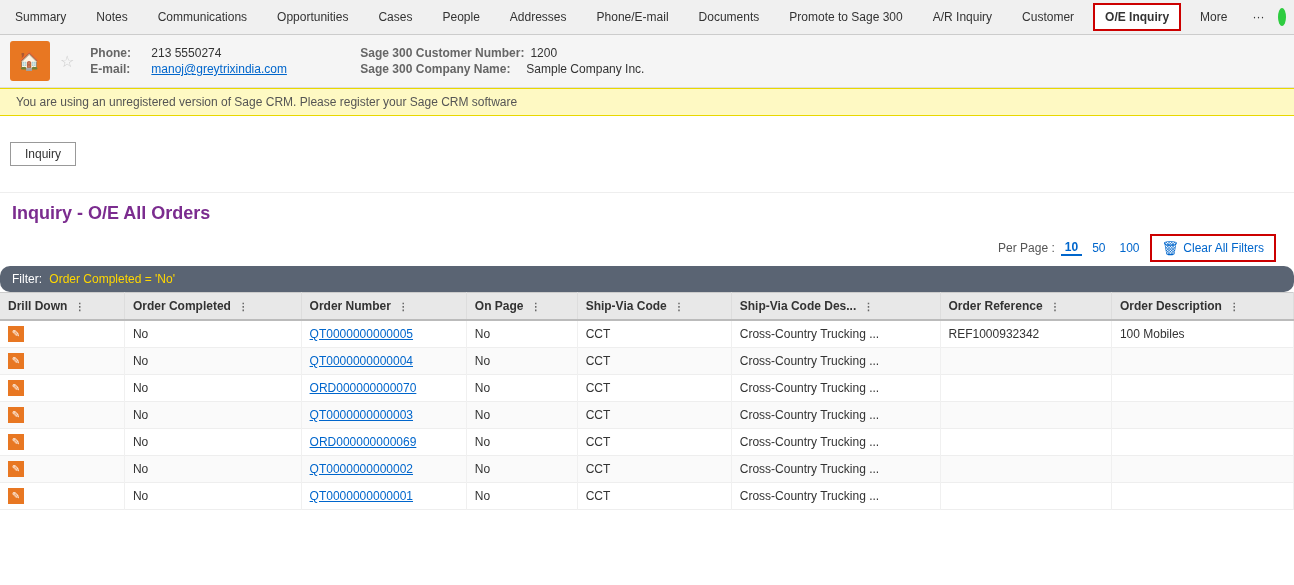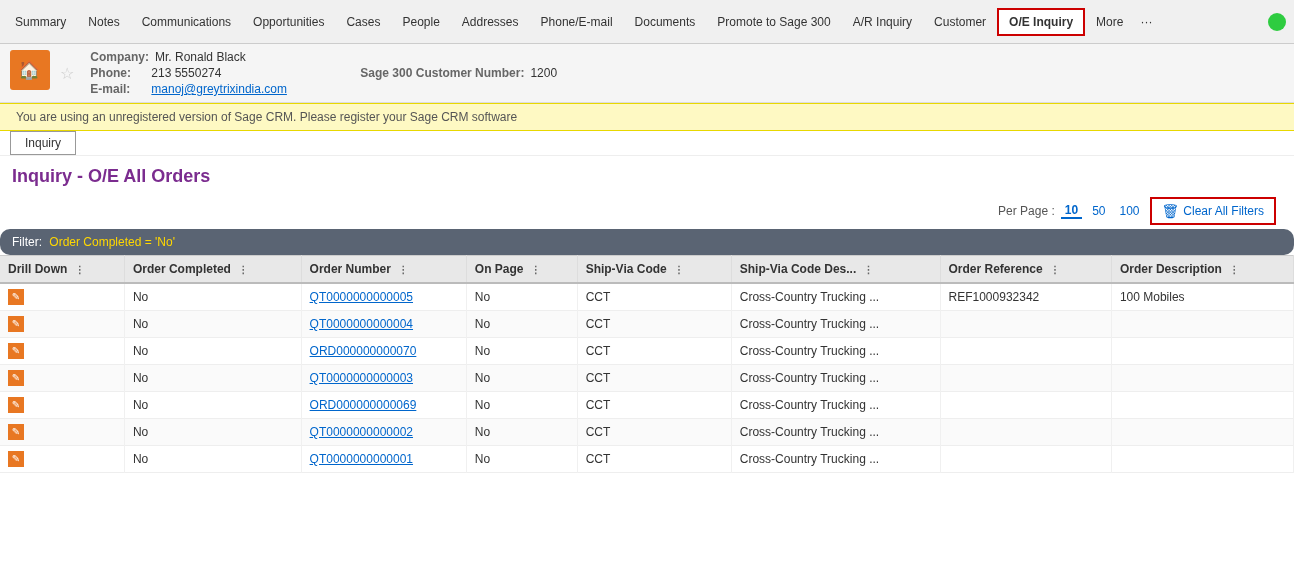--- a/index.html
+++ b/index.html
@@ -4,23 +4,23 @@
   <style>
     * { box-sizing: border-box; margin: 0; padding: 0; }
     body { font-family: Arial, sans-serif; font-size: 12px; background: #fff; color: #333; overflow-x: hidden; }
 
     
     .top-nav {
       display: flex;
       align-items: center;
       background: #f0f0f0;
       border-bottom: 1px solid #ccc;
-      height: 44px;
+      height: 35px;
       padding: 0 4px;
-      gap: 0;
+      gap: 8px;
     }
     .top-nav-item {
       padding: 4px 10px;
       cursor: pointer;
       font-size: 12px;
       color: #333;
       white-space: nowrap;
       height: 28px;
       display: flex;
       align-items: center;
@@ -108,21 +108,21 @@
       background: #fef9c3;
       border-top: 1px solid #e8d800;
       border-bottom: 1px solid #e8d800;
       padding: 6px 16px;
       font-size: 12px;
       color: #555;
     }
 
     
     .inquiry-btn-area {
-      padding: 0 10px;
+      padding: 26px 10px;
       border-bottom: 1px solid #eee;
     }
     .inquiry-btn {
       border: 1px solid #999;
       background: #fff;
       padding: 4px 14px;
       cursor: pointer;
       font-size: 12px;
       color: #333;
     }
@@ -253,37 +253,37 @@
   <div class="top-nav-item">More</div>
   <span class="nav-more-dots">···</span>
   <div class="green-circle"></div>
 </div>
 
 <div class="company-header">
   <div class="company-logo">🏠</div>
   <div class="company-star">☆</div>
   <div class="company-details">
     <div class="company-detail-row">
-      <span class="company-detail-label">Company:</span>
-      <span class="company-detail-value">Mr. Ronald Black</span>
-    </div>
-    <div class="company-detail-row">
       <span class="company-detail-label">Phone:</span>
       <span class="company-detail-value">213 5550274</span>
     </div>
     <div class="company-detail-row">
       <span class="company-detail-label">E-mail:</span>
       <span class="company-detail-value link">manoj@greytrixindia.com</span>
     </div>
   </div>
   <div class="sage-info">
     <div class="sage-info-row">
       <span class="sage-info-label">Sage 300 Customer Number:</span>
       <span class="sage-info-value">1200</span>
     </div>
+    <div class="sage-info-row">
+      <span class="sage-info-label">Sage 300 Company Name:</span>
+      <span class="sage-info-value">Sample Company Inc.</span>
+    </div>
   </div>
 </div>
 
 <div class="warning-banner">
   <span>You are using an unregistered version of Sage CRM. Please register your Sage CRM software</span>
 </div>
 
 <div class="inquiry-btn-area">
   <button class="inquiry-btn">Inquiry</button>
 </div>

